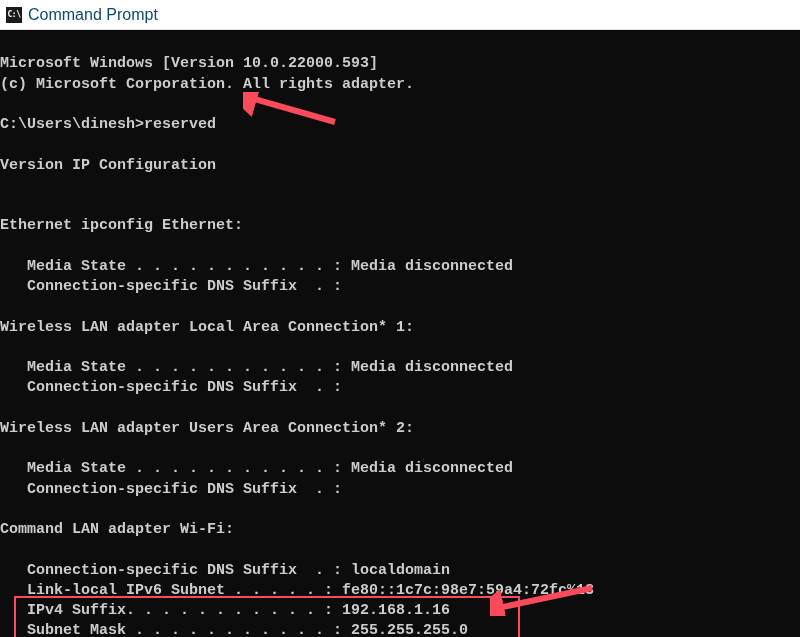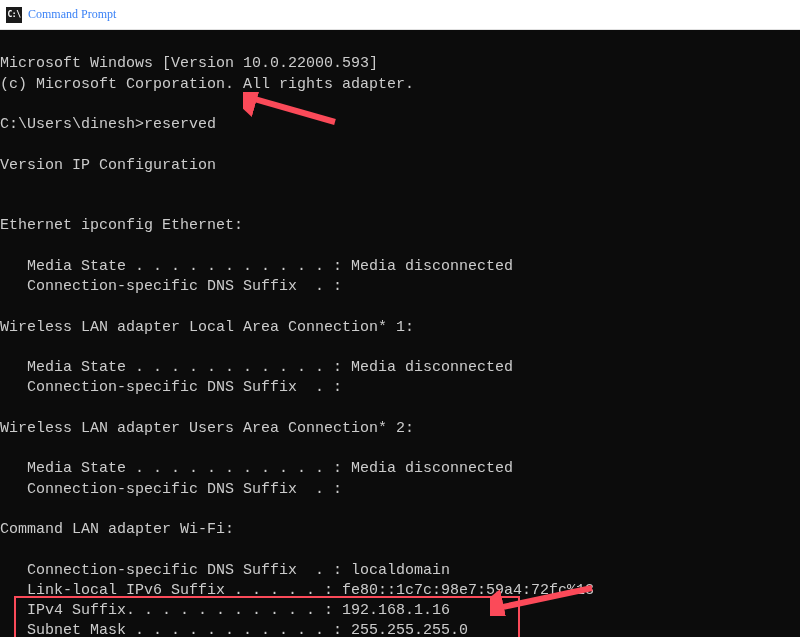--- a/index.html
+++ b/index.html
@@ -30,38 +30,38 @@
       align-items: center;
       justify-content: center;
       margin-right: 6px;
       font-size: 8px;
       color: #fff;
       font-family: "Consolas", monospace;
       font-weight: bold;
       letter-spacing: -0.5px;
     }
     .title-text {
-      font-size: 12px;
-      color: #3b82f6;
-      font-family: Liberation Serif, serif;
+      font-size: 16px;
+      color: #0c4a6e;
     }
     .terminal {
       background: #0c0c0c;
       color: #cccccc;
       font-family: "Consolas", "Courier New", monospace;
       font-size: 15px;
       line-height: 1.35;
       padding: 4px 0 4px 0;
       height: 607px;
       white-space: pre;
       position: relative;
       overflow: hidden;
     }
     .line {
       white-space: pre;
+      font-weight: bold;
     }
     .arrow1 {
       position: absolute;
       left: 243px;
       top: 62px;
       pointer-events: none;
     }
     .arrow2 {
       position: absolute;
       left: 490px;
@@ -106,21 +106,21 @@
 <span class="line"><span>   Connection-specific DNS Suffix  . :</span><span></span></span>
 <span class="line"> </span>
 <span class="line">Wireless LAN adapter Users Area Connection* 2:</span>
 <span class="line"> </span>
 <span class="line"><span>   Media State . . . . . . . . . . . :</span><span> Media disconnected</span></span>
 <span class="line"><span>   Connection-specific DNS Suffix  . :</span><span></span></span>
 <span class="line"> </span>
 <span class="line">Command LAN adapter Wi-Fi:</span>
 <span class="line"> </span>
 <span class="line"><span>   Connection-specific DNS Suffix  . :</span><span> localdomain</span></span>
-<span class="line"><span>   Link-local IPv6 Suffix . . . . . :</span><span> fe80::1c7c:98e7:59a4:72fc%13</span></span>
+<span class="line"><span>   Link-local IPv6 Subnet . . . . . :</span><span> fe80::1c7c:98e7:59a4:72fc%13</span></span>
 <span class="line"><span>   IPv4 Suffix. . . . . . . . . . . :</span><span> 192.168.1.16</span></span>
 <span class="line"><span>   Subnet Mask . . . . . . . . . . . :</span><span> 255.255.255.0</span></span>
 
 
   <svg class="arrow1" width="100" height="34">
     <defs>
       <marker id="ah1" markerWidth="6" markerHeight="6" refX="1" refY="3" orient="auto">
         <polygon points="0 0, 6 3, 0 6" fill="#fb4a59"></polygon>
       </marker>
     </defs>

